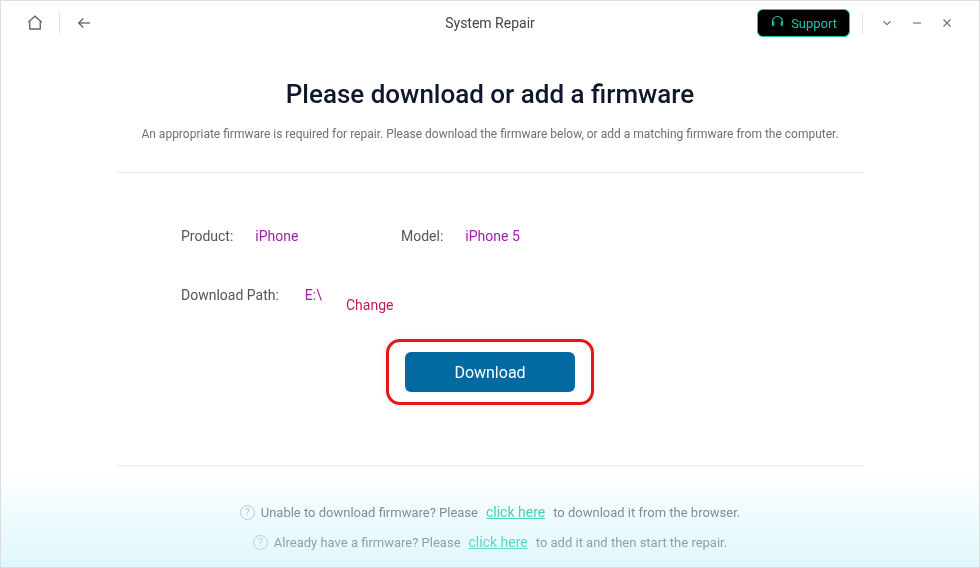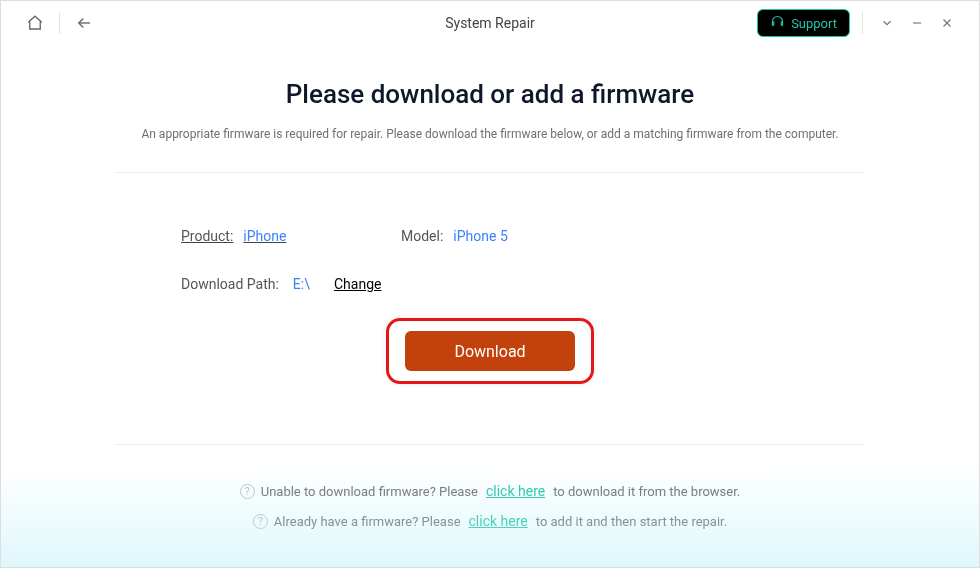--- a/index.html
+++ b/index.html
@@ -117,51 +117,51 @@
       color: #444;
       margin-bottom: 32px;
       text-align: left;
     }
     .info-field {
       display: flex;
       align-items: center;
       gap: 6px;
     }
     .info-label { color: #555; }
-    .info-value { color: #3b82f6; margin-left: 4px;}
-    .f-product { width: 220px; text-decoration: underline; }
+    .info-value { color: #a21caf; margin-left: 16px;}
+    .f-product { width: 220px; }
     .f-model   { width: 230px; text-align: right; }
     .f-version { }
     .path-row {
       display: flex;
       align-items: center;
       padding-left: 65px;
       gap: 10px;
       font-size: 14px;
       color: #444;
       text-align: right;
       margin-bottom: 26px;
     }
     .change-link {
-      color: #000000;
-      text-decoration: underline;
+      color: #be185d;
       cursor: pointer;
       margin-left: 14px;
+      margin-top: 21px;
     }
 
     .download-frame {
       display: inline-block;
       border: 3px solid #e61616;
       border-radius: 14px;
       padding: 10px 16px;
       margin: 0 auto 26px auto;
       box-shadow: 0 0 6px rgba(0,0,0,0.08);
     }
     .download-btn {
-      background: #c2410c;
+      background: #0369a1;
       color: #fff;
       border: none;
       border-radius: 6px;
       width: 170px;
       height: 40px;
       font-size: 16px;
       cursor: pointer;
     }
 
     .divider2 {

